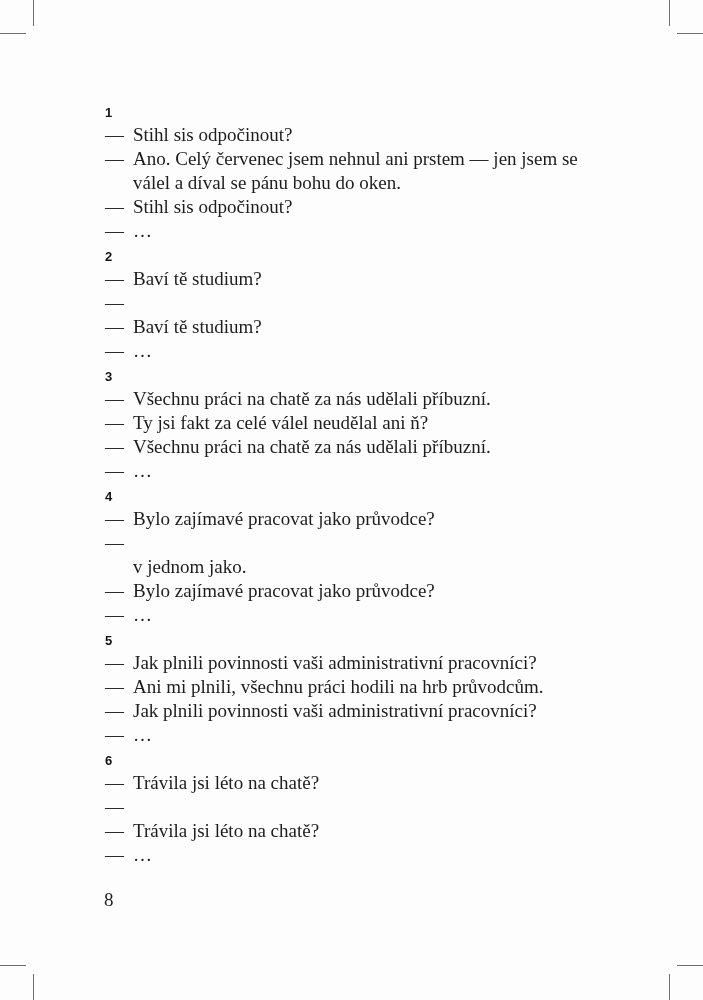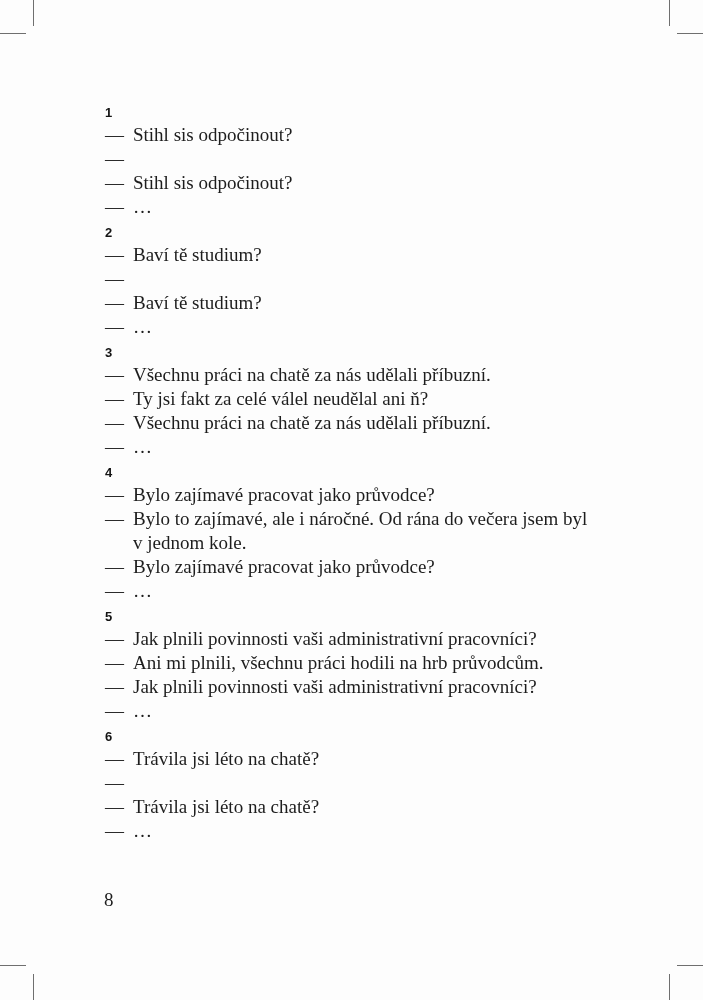--- a/index.html
+++ b/index.html
@@ -77,22 +77,27 @@
   <section class="exercise">
     <div class="ex-number">1</div>
     <div class="ex-lines">
   <div class="line">
     <span class="dash">—</span>
     <span class="text">Stihl sis odpočinout?</span>
   </div>
 
   <div class="line">
     <span class="dash">—</span>
-  </div>
-
+    <span class="text">Ano. Celý červenec jsem nehnul ani prstem — jen jsem se</span>
+  </div>
+
+  <div class="line">
+    <span class="dash"></span>
+    <span class="text">válel a díval se pánu bohu do oken.</span>
+  </div>
 
   <div class="line">
     <span class="dash">—</span>
     <span class="text">Stihl sis odpočinout?</span>
   </div>
 
   <div class="line">
     <span class="dash">—</span>
     <span class="text">…</span>
   </div>
@@ -151,26 +156,25 @@
   <section class="exercise">
     <div class="ex-number">4</div>
     <div class="ex-lines">
   <div class="line">
     <span class="dash">—</span>
     <span class="text">Bylo zajímavé pracovat jako průvodce?</span>
   </div>
 
   <div class="line">
     <span class="dash">—</span>
-    <span class="text">Bylo to zajímavé, ale i náročné. Od rána do večera jsem byl</span>
   </div>
 
   <div class="line">
     <span class="dash"></span>
-    <span class="text">v jednom kole.</span>
+    <span class="text">v jednom jako.</span>
   </div>
 
   <div class="line">
     <span class="dash">—</span>
     <span class="text">Bylo zajímavé pracovat jako průvodce?</span>
   </div>
 
   <div class="line">
     <span class="dash">—</span>
     <span class="text">…</span>

